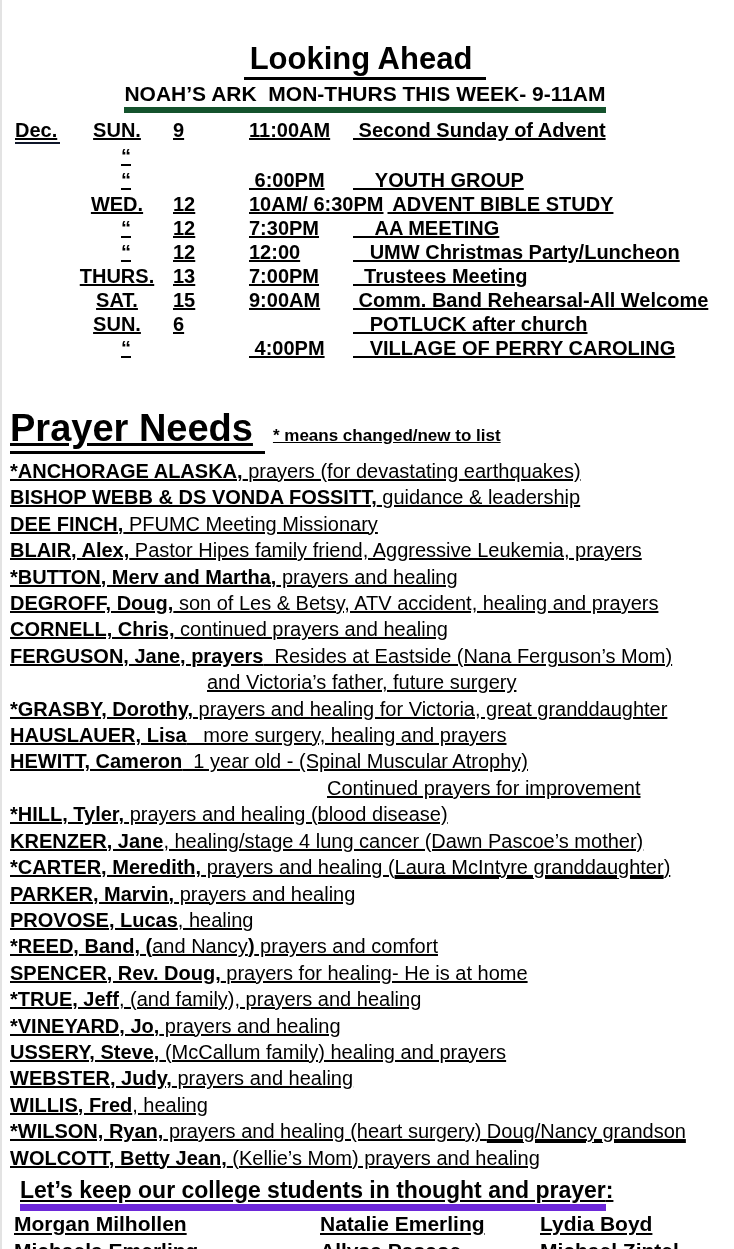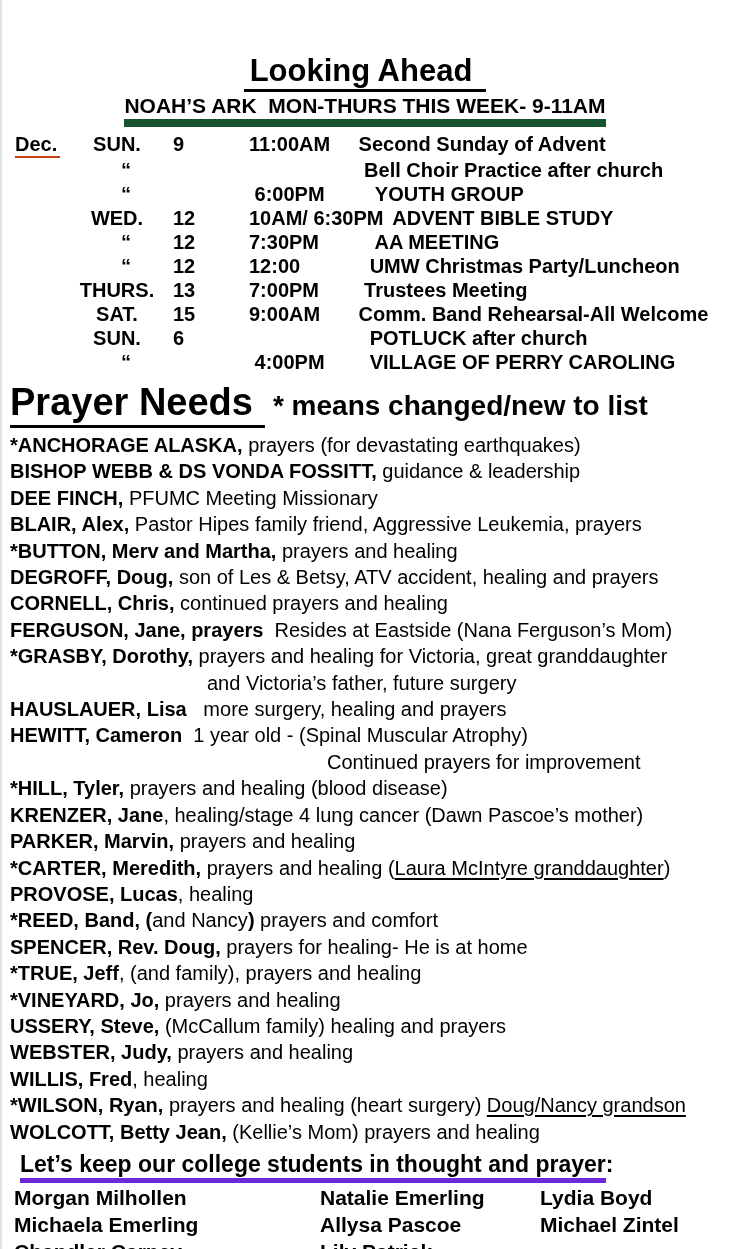--- a/index.html
+++ b/index.html
@@ -4,50 +4,50 @@
 <title>Bulletin</title>
 <style>
   * { box-sizing: border-box; }
   html, body { margin: 0; padding: 0; }
   body {
     width: 734px; height: 1249px;
     background: #ffffff; color: #000000;
     font-family: "Liberation Sans", "DejaVu Sans", sans-serif;
     overflow: hidden;
   }
-  .page { position: relative; width: 728px; height: 1249px; padding-top: 54px; border-left: 2px solid #e3e3e3; }
+  .page { position: relative; width: 728px; height: 1249px; padding-top: 42px; border-left: 2px solid #e3e3e3; text-decoration: underline; }
 
   .center { text-align: center; }
   h1, h2 { margin: 0; padding: 0; font-weight: 700; }
   .main-title { font-size: 31px; line-height: 34px; }
   .main-title .u3 { display: inline-block; border-bottom: 3px solid #000; padding: 0 14px 1px 6px; }
   .subtitle { font-size: 21px; line-height: 24px; margin-top: 2px; white-space: pre; }
-  .subtitle .u3 { display: inline-block; border-bottom: 8px solid #14532d; padding-bottom: 1px; }
+  .subtitle .u3 { display: inline-block; border-bottom: 6px solid #14532d; padding-bottom: 1px; }
 
   .schedule { margin-top: 5px; padding-left: 13px; }
   .srow { display: flex; font-weight: 700; font-size: 20px; line-height: 24px; }
   .c-month { min-width: 45px; margin-right: 7px; white-space: pre; align-self: flex-start; }
-  .c-month.u2 { border-bottom: 2px solid #c2410c; }
+  .c-month.u2 { border-bottom: 2px solid #0f172a; }
   .c-day { min-width: 100px; white-space: pre; text-align: center; }
   .c-day.ditto { padding-left: 18px; }
   .c-date { min-width: 82px; padding-left: 6px; white-space: pre; }
   .c-time { min-width: 100px; white-space: pre; }
   .c-event { flex: 1; padding-left: 4px; white-space: pre; }
 
   .prayer { margin-top: 8px; }
   .prayer-head { padding-left: 8px; display: flex; align-items: baseline; }
-  .prayer-title { font-size: 38px; font-weight: 700; line-height: 41px; display: inline-block; border-bottom: 3px solid #000; padding: 0 12px 2px 0; }
-  .prayer-note { font-size: 28px; font-weight: 700; margin-left: 8px; }
+  .prayer-title { font-size: 38px; font-weight: 700; line-height: 41px; display: inline-block; border-bottom: 3px solid #000; padding: 0 12px 2px 0; margin-top: 40px; }
+  .prayer-note { font-size: 17px; font-weight: 700; margin-left: 8px; }
   .prayer-list { margin-top: 4px; }
   .pline { padding-left: 8px; font-size: 20px; line-height: 26.4px; white-space: pre-wrap; }
   .pline .b { font-weight: 700; }
   .pline .iu { text-decoration: underline; text-decoration-thickness: 2px; text-underline-offset: 3px; }
 
   .college-head { margin-top: 4px; padding-left: 18px; font-size: 23px; font-weight: 700; line-height: 31px; }
-  .college-head .u3 { border-bottom: 5px solid #6d28d9; padding-bottom: 1px; }
+  .college-head .u3 { border-bottom: 7px solid #6d28d9; padding-bottom: 1px; }
   .college-grid { display: grid; grid-template-columns: 306px 220px 1fr; padding-left: 12px; margin-top: 4px; }
   .cname { font-size: 21px; font-weight: 700; line-height: 27px; white-space: pre; }
 </style>
 </head>
 <body>
 
 <div class="page">
 
   <header>
     <h1 class="main-title center"><span class="u3">Looking Ahead</span></h1>
@@ -59,21 +59,20 @@
     <span class="c-date">9</span>
     <span class="c-time">11:00AM</span>
     <span class="c-event"> Second Sunday of Advent</span>
   </div>
 
   <div class="srow">
     <span class="c-month"></span>
     <span class="c-day ditto">“</span>
     <span class="c-date"></span>
     <span class="c-time"></span>
-    <span class="c-event">  Bell Choir Practice after church</span>
   </div>
 
   <div class="srow">
     <span class="c-month"></span>
     <span class="c-day ditto">“</span>
     <span class="c-date"></span>
     <span class="c-time"> 6:00PM</span>
     <span class="c-event">    YOUTH GROUP</span>
   </div>
 
@@ -142,29 +141,29 @@
     </div>
     <div class="prayer-list" id="prayer-list">
         <div class="pline"><span class="b">*ANCHORAGE ALASKA,</span><span> prayers (for devastating earthquakes)</span></div>
         <div class="pline"><span class="b">BISHOP WEBB &amp; DS VONDA FOSSITT,</span><span> guidance &amp; leadership</span></div>
         <div class="pline"><span class="b">DEE FINCH,</span><span> PFUMC Meeting Missionary</span></div>
         <div class="pline"><span class="b">BLAIR, Alex,</span><span> Pastor Hipes family friend, Aggressive Leukemia, prayers</span></div>
         <div class="pline"><span class="b">*BUTTON, Merv and Martha,</span><span> prayers and healing</span></div>
         <div class="pline"><span class="b">DEGROFF, Doug,</span><span> son of Les &amp; Betsy, ATV accident, healing and prayers</span></div>
         <div class="pline"><span class="b">CORNELL, Chris,</span><span> continued prayers and healing</span></div>
         <div class="pline"><span class="b">FERGUSON, Jane, prayers</span><span>  Resides at Eastside (Nana Ferguson’s Mom)</span></div>
+        <div class="pline" style="padding-left: 205px;"><span>and Victoria’s father, future surgery</span></div>
         <div class="pline"><span class="b">*GRASBY, Dorothy,</span><span> prayers and healing for Victoria, great granddaughter</span></div>
-        <div class="pline" style="padding-left: 205px;"><span>and Victoria’s father, future surgery</span></div>
         <div class="pline"><span class="b">HAUSLAUER, Lisa</span><span>   more surgery, healing and prayers</span></div>
         <div class="pline"><span class="b">HEWITT, Cameron</span><span>  1 year old - (Spinal Muscular Atrophy)</span></div>
         <div class="pline" style="padding-left: 325px;"><span>Continued prayers for improvement</span></div>
         <div class="pline"><span class="b">*HILL, Tyler,</span><span> prayers and healing (blood disease)</span></div>
         <div class="pline"><span class="b">KRENZER, Jane</span><span>, healing/stage 4 lung cancer (Dawn Pascoe’s mother)</span></div>
+        <div class="pline"><span class="b">*CARTER, Meredith,</span><span> prayers and healing (</span><span class="iu">Laura McIntyre granddaughter</span><span>)</span></div>
         <div class="pline"><span class="b">PARKER, Marvin,</span><span> prayers and healing</span></div>
-        <div class="pline"><span class="b">*CARTER, Meredith,</span><span> prayers and healing (</span><span class="iu">Laura McIntyre granddaughter</span><span>)</span></div>
         <div class="pline"><span class="b">PROVOSE, Lucas</span><span>, healing</span></div>
         <div class="pline"><span class="b">*REED, Band, (</span><span>and Nancy</span><span class="b">)</span><span> prayers and comfort</span></div>
         <div class="pline"><span class="b">SPENCER, Rev. Doug,</span><span> prayers for healing- He is at home</span></div>
         <div class="pline"><span class="b">*TRUE, Jeff</span><span>, (and family), prayers and healing</span></div>
         <div class="pline"><span class="b">*VINEYARD, Jo,</span><span> prayers and healing</span></div>
         <div class="pline"><span class="b">USSERY, Steve,</span><span> (McCallum family) healing and prayers</span></div>
         <div class="pline"><span class="b">WEBSTER, Judy,</span><span> prayers and healing</span></div>
         <div class="pline"><span class="b">WILLIS, Fred</span><span>, healing</span></div>
         <div class="pline"><span class="b">*WILSON, Ryan,</span><span> prayers and healing (heart surgery) </span><span class="iu">Doug/Nancy grandson</span></div>
         <div class="pline"><span class="b">WOLCOTT, Betty Jean,</span><span> (Kellie’s Mom) prayers and healing</span></div>

